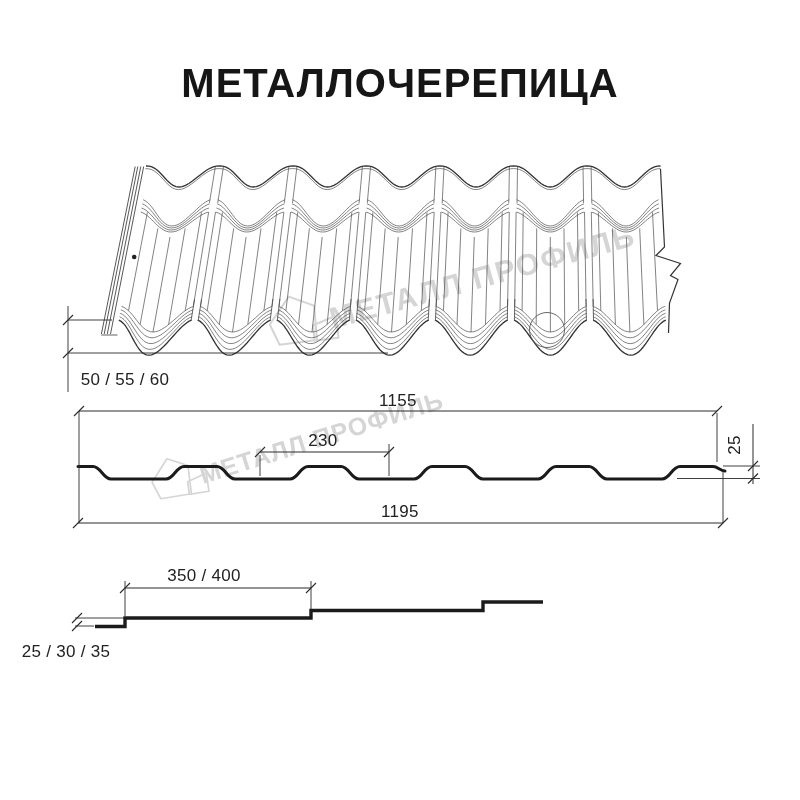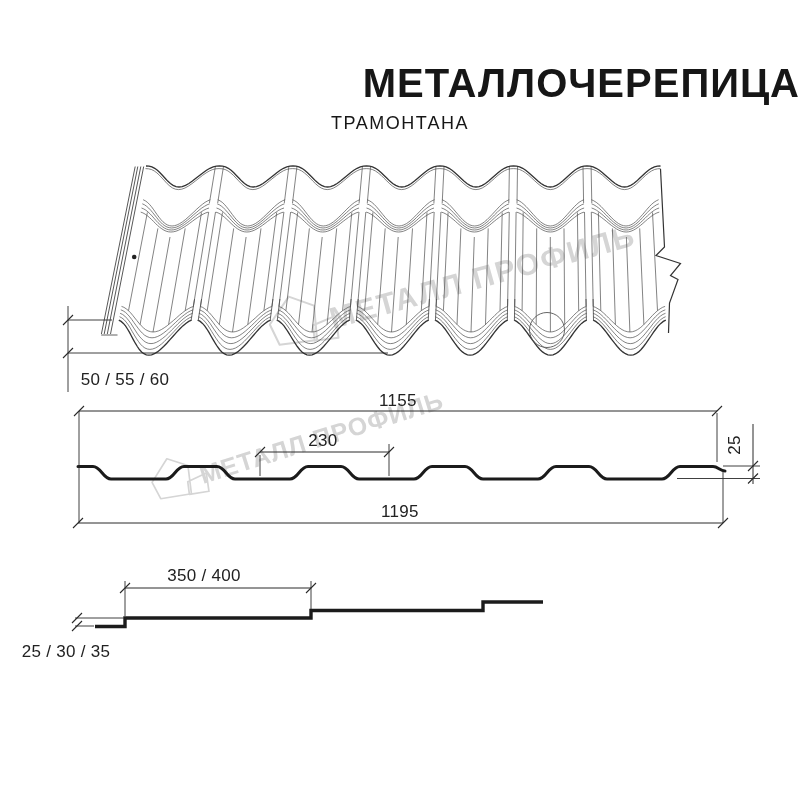--- a/index.html
+++ b/index.html
@@ -1,36 +1,35 @@
 <!DOCTYPE html>
 <html><head>
 <meta charset="utf-8">
 <style>
   html,body{margin:0;padding:0;background:#ffffff;width:800px;height:800px;overflow:hidden;}
   #page{position:relative;width:800px;height:800px;background:#fff;font-family:"Liberation Sans",sans-serif;}
   h1,h2{margin:0;text-align:center;color:#161616;}
-  #title{position:absolute;top:62px;left:0;width:800px;font-size:40px;line-height:42px;font-weight:bold;letter-spacing:1px;text-align:right;}
+  #title{position:absolute;top:62px;left:0;width:800px;font-size:40px;line-height:42px;font-weight:bold;letter-spacing:1px;}
   #subtitle{position:absolute;top:112px;left:0;width:800px;font-size:18px;line-height:22px;font-weight:normal;letter-spacing:1.5px;}
   svg{position:absolute;top:0;left:0;}
   .dimline{stroke:#2a2a2a;stroke-width:1;fill:none;}
   .thinline{stroke:#2a2a2a;stroke-width:0.9;fill:none;}
   .tick{stroke:#2a2a2a;stroke-width:1.1;fill:none;}
   .dimtext{font-family:"Liberation Sans",sans-serif;font-size:17px;fill:#222222;letter-spacing:0.3px;}
   .profile{stroke:#1b1b1b;stroke-width:3;fill:none;stroke-linejoin:round;stroke-linecap:round;}
   .stepprofile{stroke:#1b1b1b;stroke-width:3.4;fill:none;stroke-linejoin:miter;}
   .wmtext{font-family:"Liberation Sans",sans-serif;font-weight:bold;fill:#d5d5d5;}
   .wmhouse{stroke:#d5d5d5;stroke-width:2.4;fill:none;stroke-linejoin:round;}
 </style>
 </head>
 <body>
 
 <div id="page">
 
   <h1 id="title">МЕТАЛЛОЧЕРЕПИЦА</h1>
-  <h2 id="subtitle">ТРАМОНТАНА</h2>
 
   <svg id="canvas" width="800" height="800" viewBox="0 0 800 800">
 
     <g>
       <g transform="translate(262,302) rotate(-15) scale(0.85)">
         <path class="wmhouse" d="M2,28 L32,2 L58,20 L51,60 L7,54 Z M51,42 L80,38 L76,64 L48,60 Z"></path>
       </g>
       <text class="wmtext" transform="translate(333,329) rotate(-15.5)" font-size="30" letter-spacing="2">МЕТАЛЛ ПРОФИЛЬ</text>
     </g>
 

